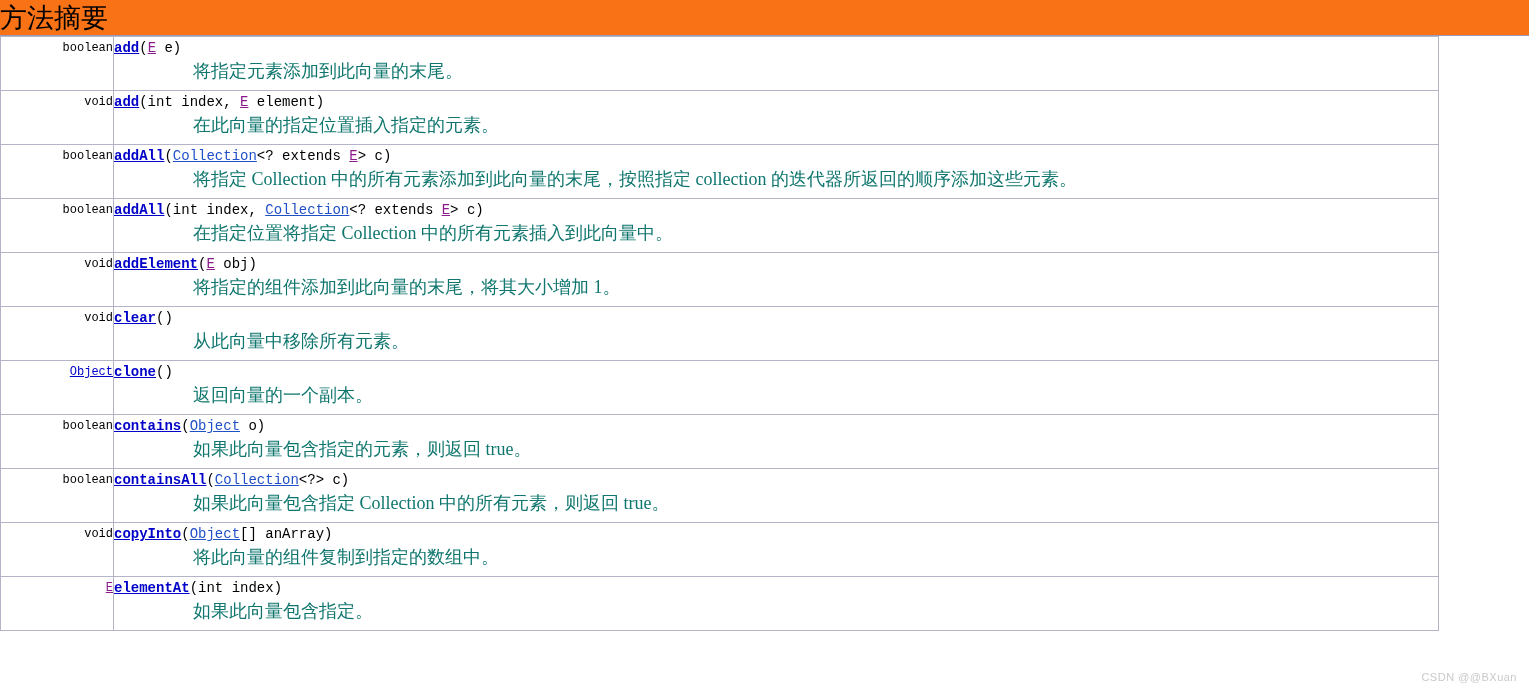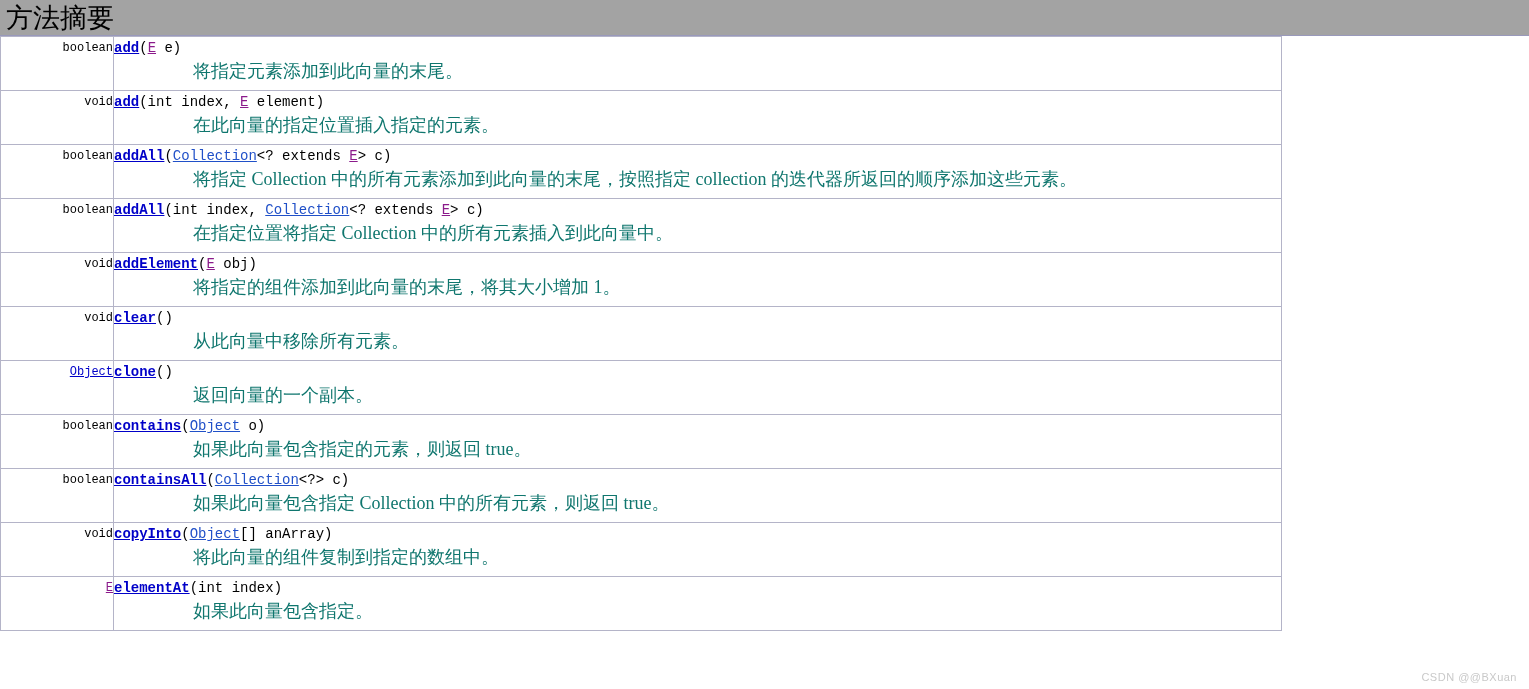--- a/index.html
+++ b/index.html
@@ -17,40 +17,40 @@
   .page {
     position: relative;
     width: 1529px;
     height: 689px;
     background: #ffffff;
   }
 
   
   .summary-banner {
     height: 36px;
-    background: #a3a3a3;
+    background: #f97316;
     border-bottom: 1px solid #9999bb;
     box-sizing: border-box;
     display: flex;
     align-items: center;
-    padding-left: 6px;
+    padding-left: 0;
   }
   .summary-banner .title {
     font-family: "Liberation Serif", "DejaVu Serif", serif;
     font-size: 27px;
     line-height: 30px;
     color: #000000;
     font-weight: normal;
     letter-spacing: 0px;
   }
 
   
   table.method-summary {
     border-collapse: collapse;
-    width: 1282px;
+    width: 1439px;
     table-layout: fixed;
     border-top: 0;
   }
   table.method-summary tr {
     height: 54px;
   }
   table.method-summary td {
     border: 1px solid #b4b4c8;
     vertical-align: top;
     padding: 0;

